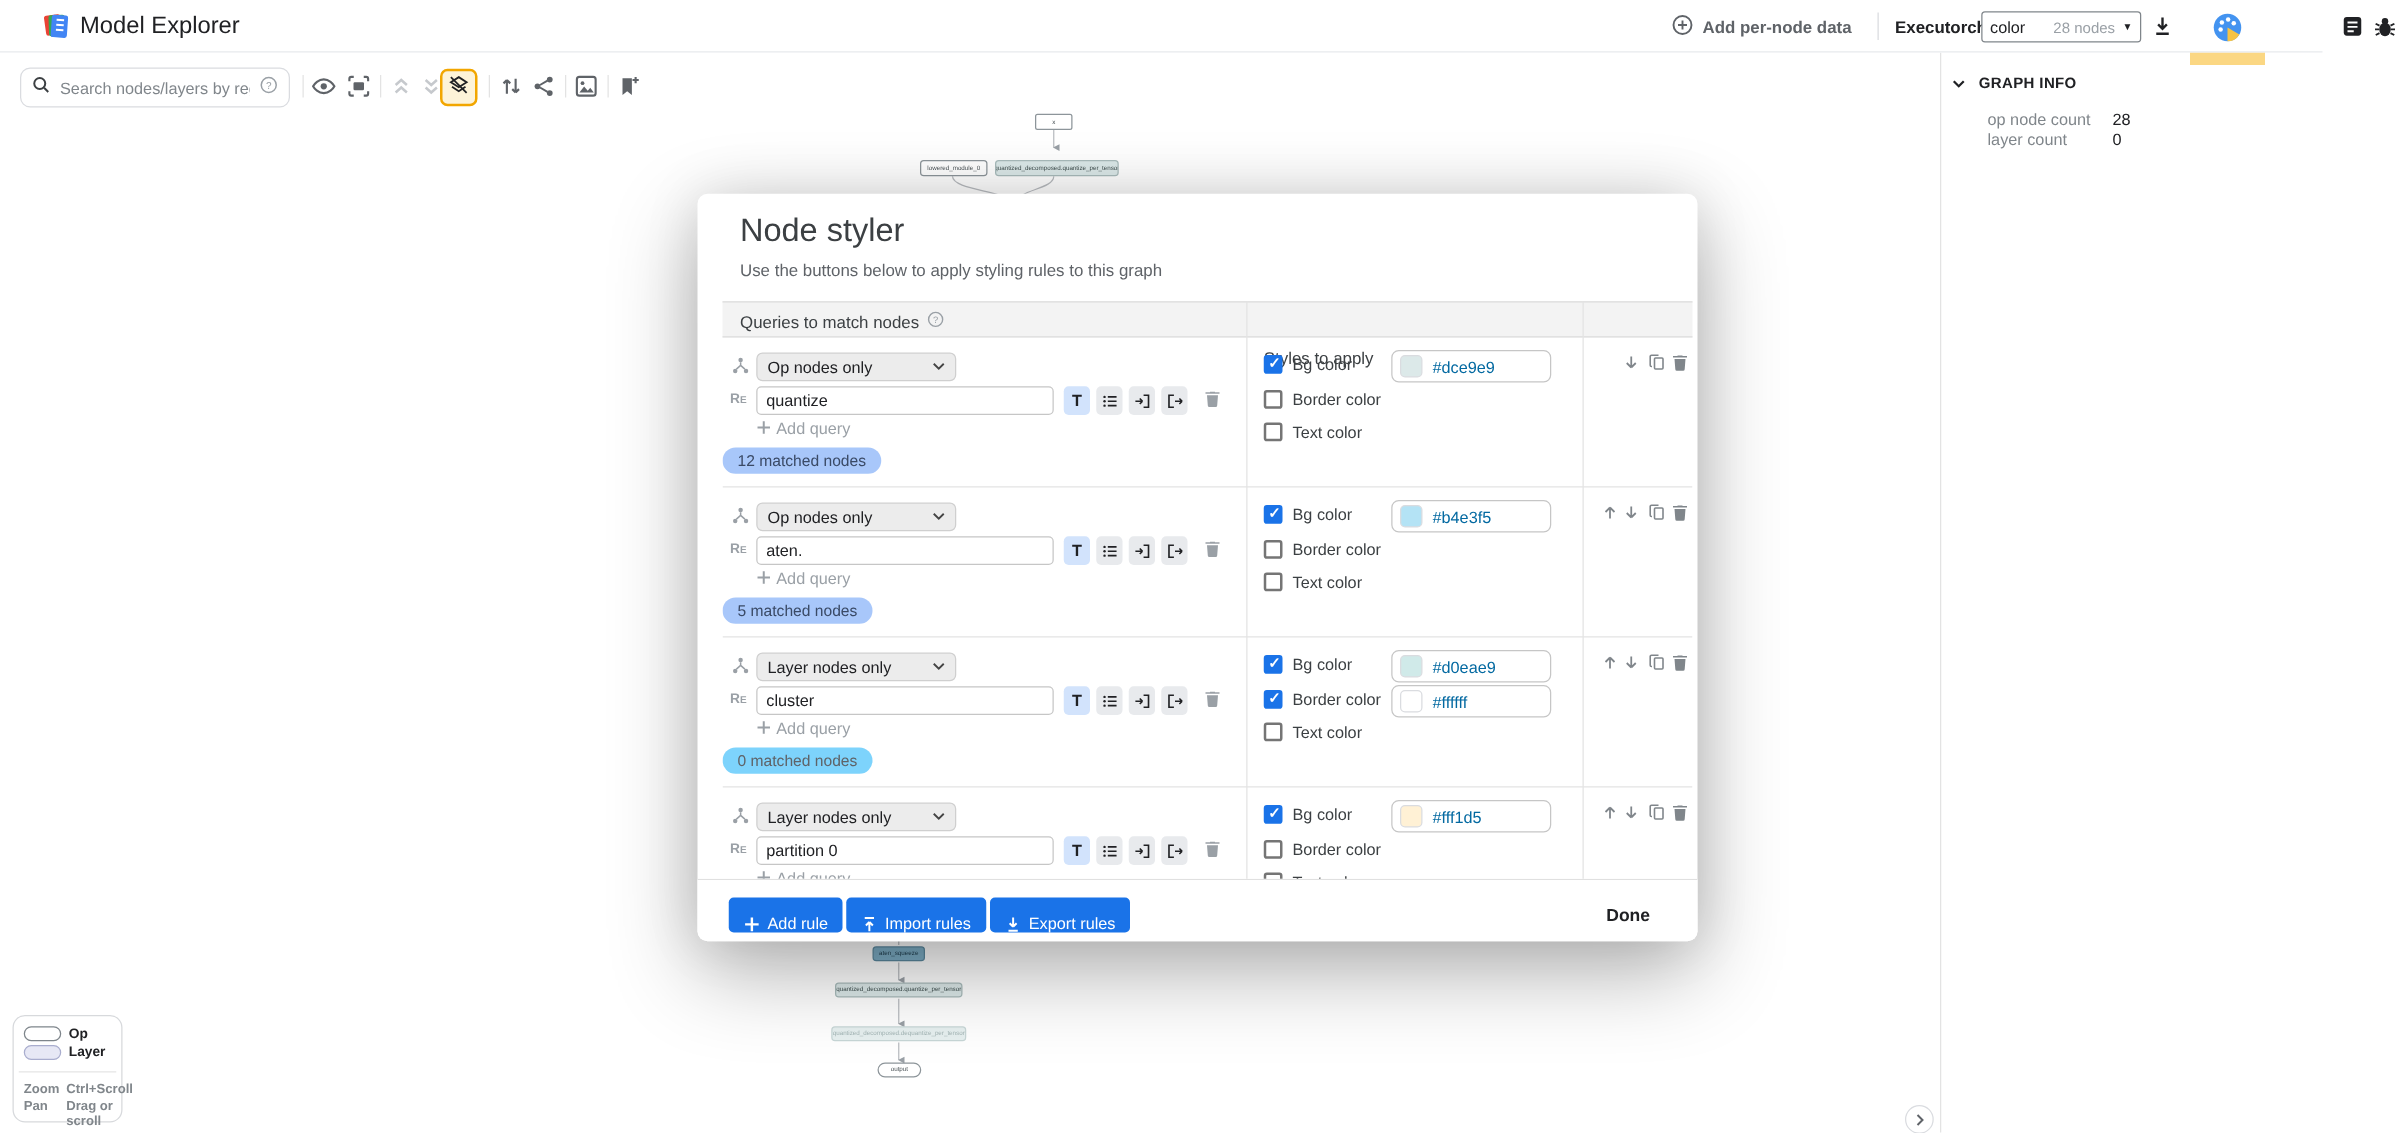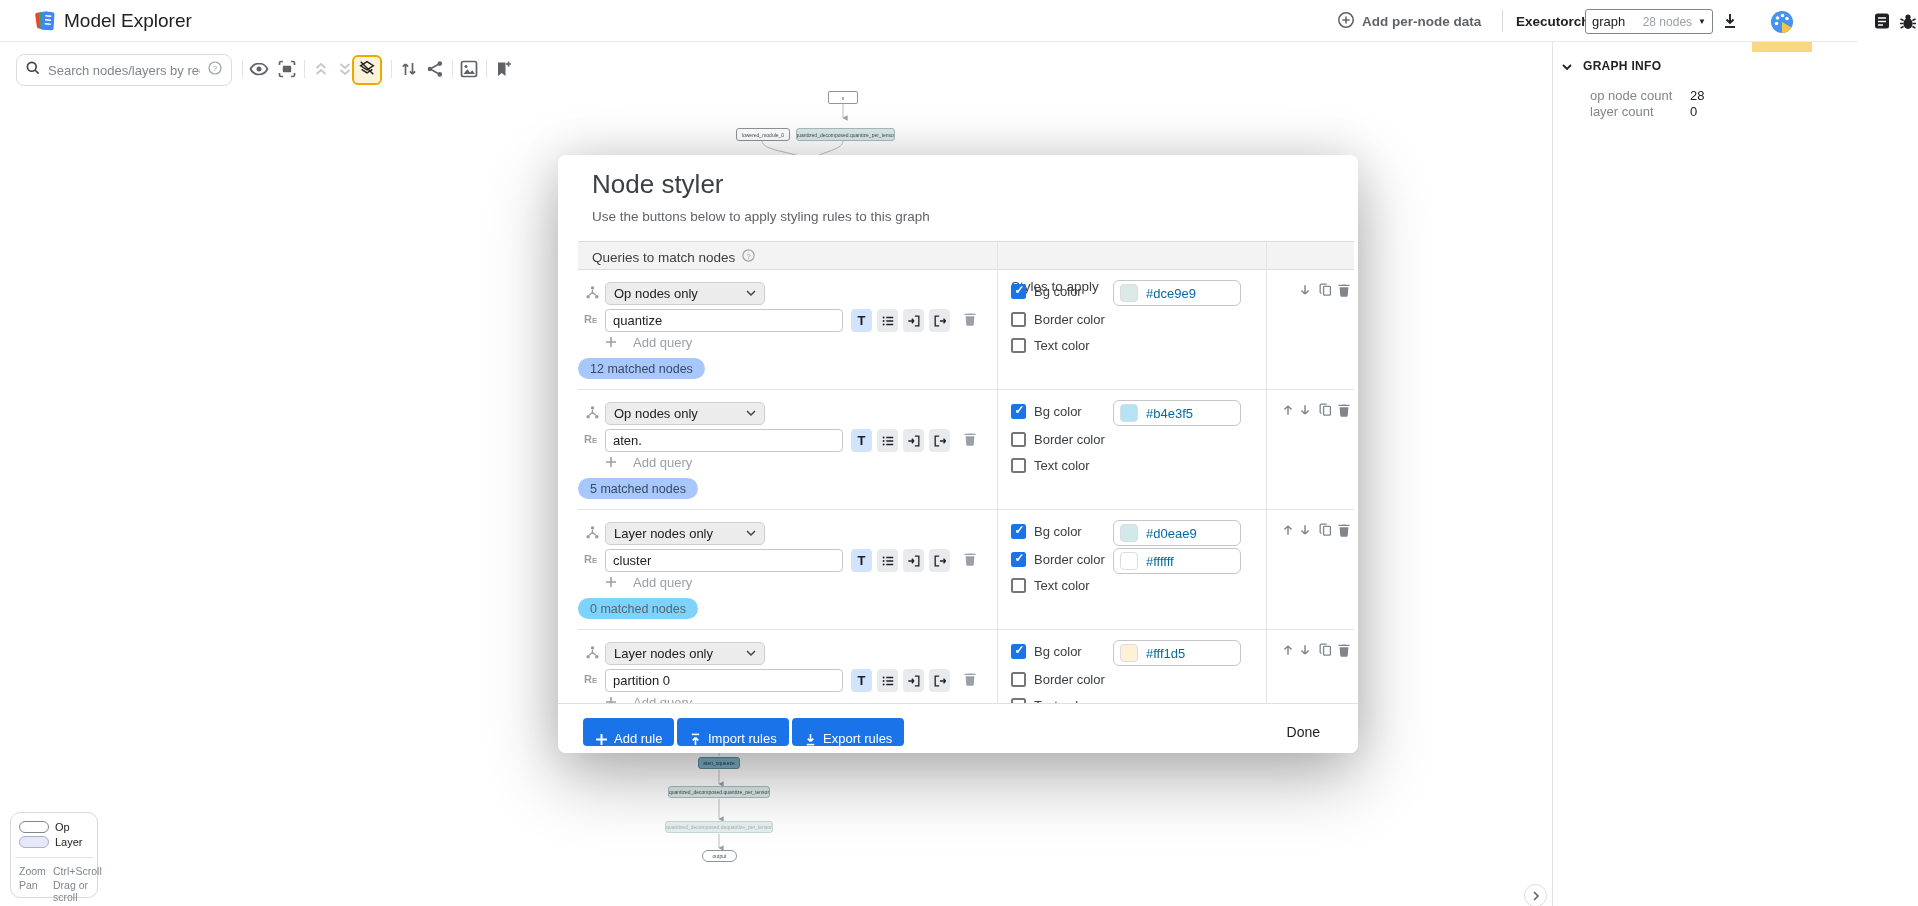--- a/index.html
+++ b/index.html
@@ -52,21 +52,21 @@
   .ginfo-title { position:absolute; left:1583px; top:59px; font-size:12px; font-weight:bold; color:#202124; letter-spacing:.3px; }
   .ginfo-chev { position:absolute; left:1560px; top:60px; }
   .ginfo-label { position:absolute; left:1590px; font-size:13px; color:#80868b; }
   .ginfo-value { position:absolute; left:1690px; font-size:13px; color:#202124; }
   .panel-toggle { position:absolute; left:1524px; top:884px; width:23px; height:23px; border:1px solid #dadce0;
     border-radius:50%; background:#fff; display:flex; align-items:center; justify-content:center; cursor:pointer;
     color:#5f6368; font-size:12px; z-index:5; }
 
   
   .legend { position:absolute; left:10px; top:812px; width:88px; height:86px; background:#fff;
-    border:1px solid #d7d9dc; border-radius:10px; z-index:5; }
+    border:1px solid #d7d9dc; border-radius:10px; z-index:5;font-weight:bold; }
   .lg-chip { position:absolute; left:8px; width:30px; height:12px; border-radius:6px; }
   .lg-chip.op { top:8px; background:#fff; border:1px solid #7e858b; }
   .lg-chip.layer { top:23px; background:#e7e8f5; border:1px solid #a9adce; }
   .lg-lab { position:absolute; left:44px; font-size:11px; color:#202124; }
   .lg-sep { position:absolute; left:4px; top:44px; width:78px; height:1px; background:#e5e5e5; }
   .lg-k { position:absolute; left:8px; font-size:10.5px; color:#80868b; }
   .lg-v { position:absolute; left:42px; font-size:10.5px; color:#80868b; }
 
   
   .dialog { position:absolute; left:558px; top:155px; width:800px; height:598px; background:#fff;
@@ -89,21 +89,21 @@
     font-variant:small-caps; }
   .q-input { position:absolute; left:27px; top:39px; width:238px; height:23px; border:1px solid #c6c6c6;
     border-radius:4px; font-size:13px; padding:0 7px; color:#202124; outline:none; background:#fff;
     font-family:"Liberation Sans",sans-serif; }
   .tgl { position:absolute; top:39px; width:21px; height:23px; border:none; border-radius:4px;
     background:#e8eaed; display:flex; align-items:center; justify-content:center; cursor:pointer;
     font-family:"Liberation Sans",sans-serif; }
   .tgl.on { background:#d2e3fc; }
   .tgl .tT { font-size:13px; font-weight:bold; color:#202124; }
   .q-trash { position:absolute; left:384px; top:41px; cursor:pointer; }
-  .add-query { position:absolute; left:27px; top:64px; height:16px; display:flex; align-items:center; gap:16px;
+  .add-query { position:absolute; left:27px; top:64px; height:16px; display:flex; align-items:center; gap:4px;
     font-size:13px; color:#9aa0a6; cursor:pointer; }
   .badge { position:absolute; left:0; top:88px; height:21px; border-radius:11px; padding:0 12px;
     font-size:12.5px; display:flex; align-items:center; }
   .badge.match { background:#a8c7fa; color:#3a4a66;text-align:right; }
   .badge.empty { background:#7dd3fc; color:#5f6368; }
   .srow { position:absolute; left:433px; display:flex; align-items:center; gap:8px; height:18px; }
   .cb { width:15px; height:15px; border:2px solid #757575; border-radius:2.5px; background:#fff;
     position:relative; cursor:pointer; flex:none; }
   .cb.on { background:#1a73e8; border-color:#1a73e8; }
   .cb.on::after { content:"\2713"; position:absolute; left:1.5px; top:-2.5px; color:#fff; font-size:12px; font-weight:bold; }
@@ -113,21 +113,21 @@
   .swatch { width:18px; height:18px; border-radius:4px; border:1px solid #dadce0; flex:none; }
   .color-input input { border:none; outline:none; width:80px; font-size:13px; color:#0369a1;
     font-family:Liberation Sans, sans-serif; }
   .ract { position:absolute; top:12px; width:17px; height:17px; cursor:pointer; }
   .dlg-footer { position:absolute; left:0; top:548px; width:800px; height:50px; background:#fff;
     border-top:1px solid #e0e0e0; border-radius:0 0 8px 8px; z-index:42; }
   .blue-btn { position:absolute; top:14px; height:28px; background:#1a73e8; color:#fff; border:none;
     border-radius:4px; font-size:13px; font-weight:500; display:flex; align-items:flex-end; gap:6px;
     padding:0 12px; cursor:pointer; font-family:"Liberation Sans",sans-serif; }
   .done-btn { position:absolute; top:14px; right:38px; height:28px; background:none; border:none;
-    font-size:14px; font-weight:400; color:#202124; cursor:pointer; font-family:"Liberation Sans",sans-serif; }
+    font-size:14px; font-weight:700; color:#202124; cursor:pointer; font-family:"Liberation Sans",sans-serif; }
 </style>
 </head>
 <body>
 
 <div class="header">
   <span class="logo">
     <svg width="24" height="24" viewBox="0 0 24 24">
       <rect x="3" y="3" width="13" height="16" rx="2" fill="#ea4335" transform="rotate(-8 9 11)"></rect>
       <rect x="6" y="3" width="13" height="17" rx="2" fill="#34a853" transform="rotate(-2 12 11)"></rect>
       <rect x="8" y="3" width="13" height="18" rx="2" fill="#4285f4" transform="rotate(4 14 12)"></rect>
@@ -142,21 +142,21 @@
           <circle cx="10" cy="10" r="8" fill="none" stroke="#5f6368" stroke-width="1.7"></circle>
           <path d="M10 6v8M6 10h8" stroke="#5f6368" stroke-width="1.7"></path>
         </svg>
     </span>
     <span>Add per-node data</span>
   </div>
   <div class="hdr-div"></div>
   <span class="model-name">Executorch</span>
 
   <div class="graph-select">
-    <span class="gname">graph</span>
+    <span class="gname">color</span>
     <span class="gcount">28 nodes</span>
     <span class="tri">▼</span>
   </div>
 
   <span class="hdr-icon" style="left:1720px;">
     <svg width="20" height="20" viewBox="0 0 20 20">
         <path d="M10 3v9M6.5 8.5L10 12l3.5-3.5" fill="none" stroke="#202124" stroke-width="1.9"></path>
         <path d="M5 16h10" stroke="#202124" stroke-width="1.9"></path>
       </svg>
   </span>

